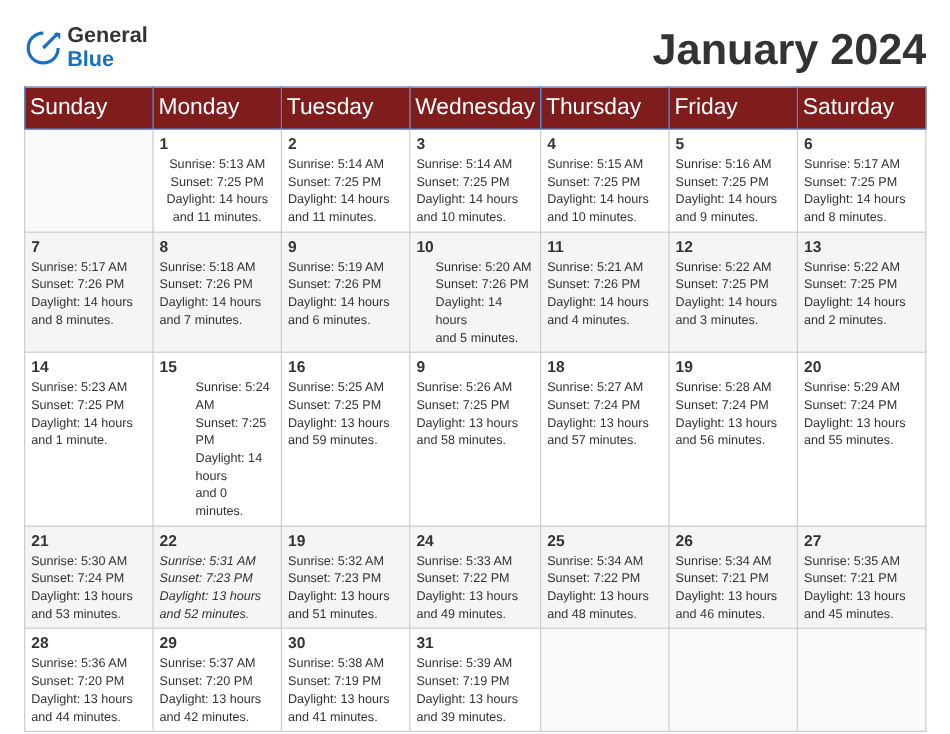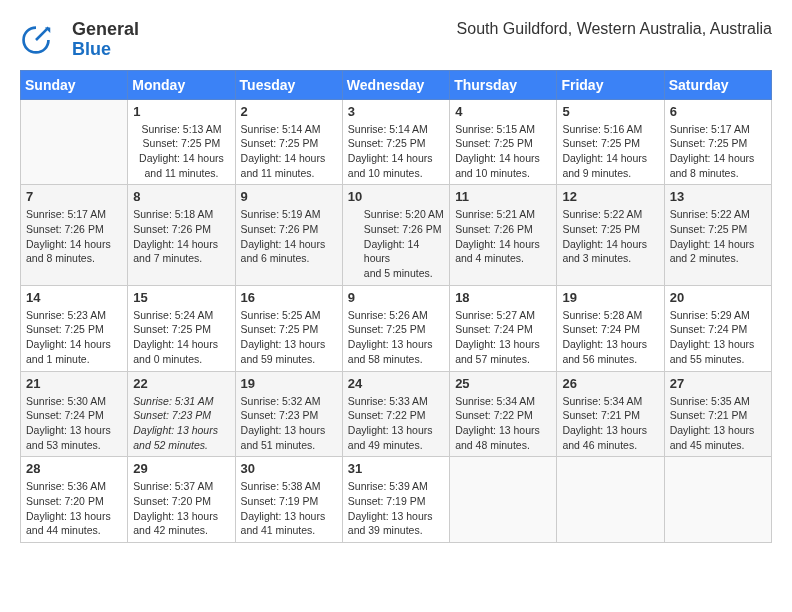--- a/index.html
+++ b/index.html
@@ -12,21 +12,21 @@
     }
     .header {
       display: flex;
       justify-content: space-between;
       align-items: flex-start;
       margin-bottom: 10px;
     }
     .logo {
       display: flex;
       align-items: center;
-      gap: 20px;
+      gap: 4px;
     }
     .logo-text {
       font-size: 18px;
       font-weight: bold;
       line-height: 1.1;
     }
     .logo-general { color: #333; }
     .logo-blue { color: #1a6fc4; }
     .logo-icon {
       width: 32px;
@@ -43,26 +43,26 @@
     .calendar-subtitle {
       font-size: 16px;
       color: #333;
     }
     table {
       width: 100%;
       border-collapse: collapse;
       font-size: 11px;
     }
     thead tr th {
-      background-color: #3b82f6;
+      background-color: #7f1d1d;
       color: #fff;
       padding: 6px 4px;
       text-align: left;
-      font-size: 14px;
-      font-weight: bold;
+      font-size: 19px;
+      font-weight: normal;
       border: 1px solid #5585d0;
     }
     tbody tr td {
       border: 1px solid #ccc;
       vertical-align: top;
       padding: 4px 5px;
       width: 107px;
       min-height: 80px;
       color: #333;
       background: #fff;
@@ -92,21 +92,21 @@
       <path d="M18 4 C10 4 4 10 4 18 C4 26 10 32 18 32 C26 32 32 26 32 18" fill="none" stroke="#1a6fc4" stroke-width="3"></path>
       <path d="M18 18 L28 8 L32 4" fill="none" stroke="#1a6fc4" stroke-width="3"></path>
       <path d="M28 4 L34 4 L34 10" fill="#1a6fc4"></path>
     </svg>
     <div class="logo-text">
       <span class="logo-general">General</span><br>
       <span class="logo-blue">Blue</span>
     </div>
   </div>
   <div class="title-block">
-    <div class="calendar-subtitle">South Guildford, Western Australia, Australia</div>
+    <div class="calendar-title">January 2024</div>
   </div>
 </div>
 
 <table>
   <thead>
     <tr>
     <th>Sunday</th>
         <th>Monday</th>
         <th>Tuesday</th>
         <th>Wednesday</th>
@@ -215,21 +215,21 @@
       <tr>
         <td>
           <span class="day-num">14</span>
           <div class="day-info" style="white-space: pre-line;">Sunrise: 5:23 AM
 Sunset: 7:25 PM
 Daylight: 14 hours
 and 1 minute.</div>
         </td>
         <td>
           <span class="day-num">15</span>
-          <div class="day-info" style="white-space: pre-line;">Sunrise: 5:24 AM
+          <div class="day-info" style="white-space: pre-line; margin-left: 30px;">Sunrise: 5:24 AM
 Sunset: 7:25 PM
 Daylight: 14 hours
 and 0 minutes.</div>
         </td>
         <td>
           <span class="day-num">16</span>
           <div class="day-info" style="white-space: pre-line;">Sunrise: 5:25 AM
 Sunset: 7:25 PM
 Daylight: 13 hours
 and 59 minutes.</div>

